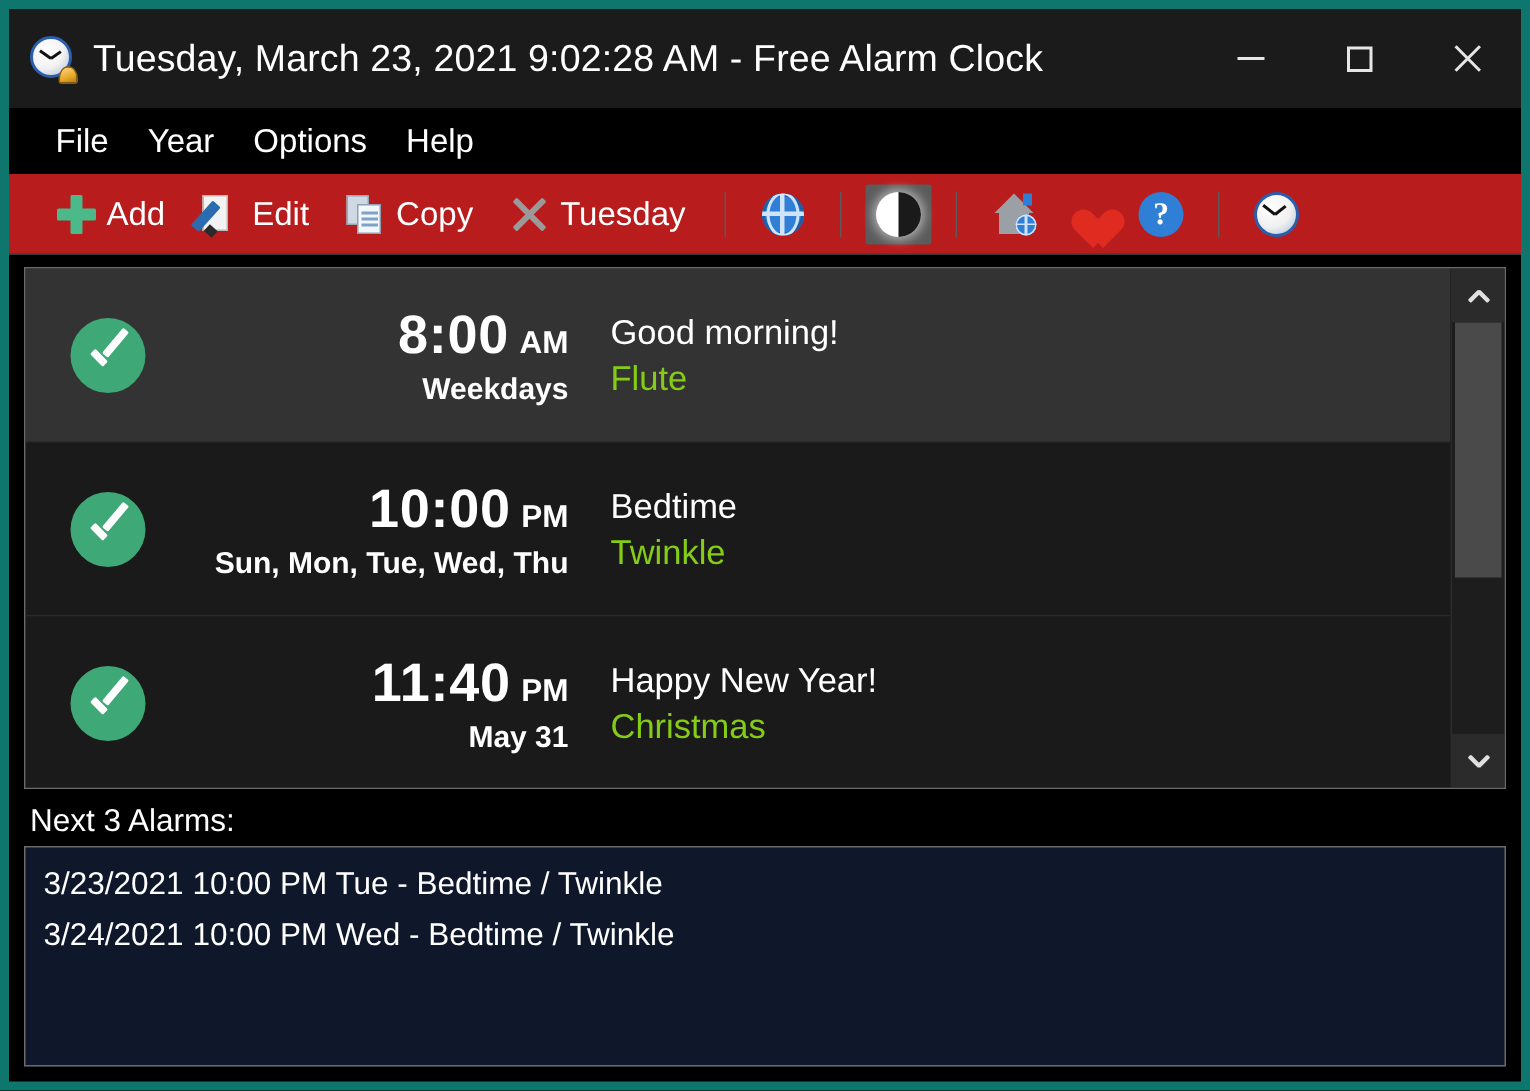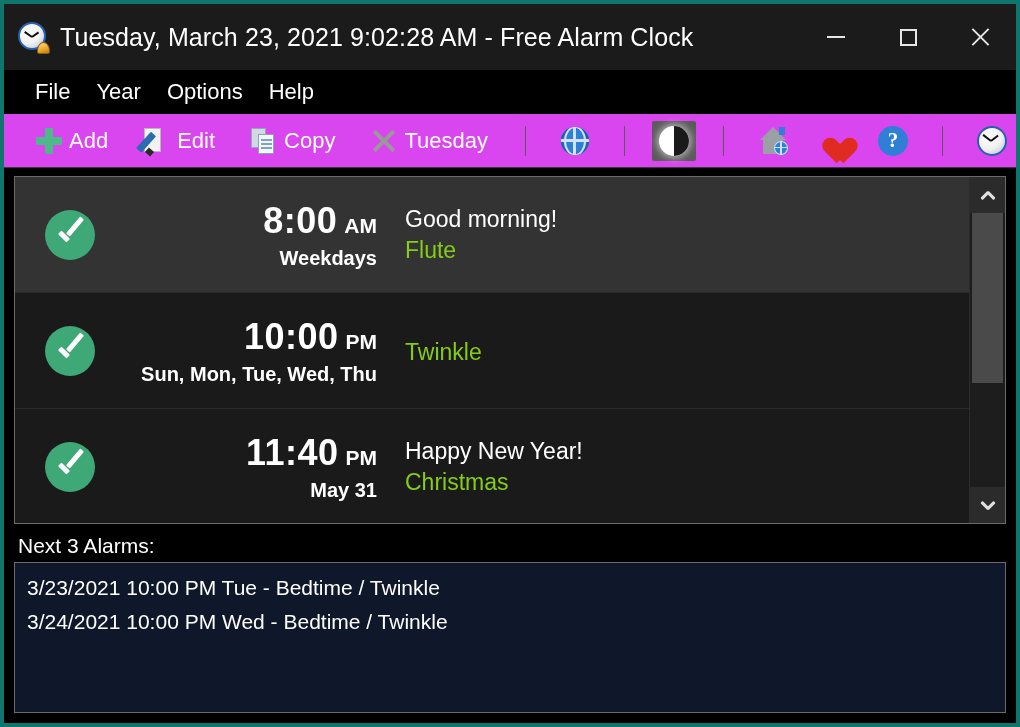--- a/index.html
+++ b/index.html
@@ -13,21 +13,21 @@
     overflow: hidden;
   }
 
   
   .window {
     position: absolute;
     left: 0; top: 0;
     width: 1020px;
     height: 727px;
     background: #000000;
-    border: 4px solid #0f766e;
+    border: 6px solid #0f766e;
     display: flex;
     flex-direction: column;
   }
 
   
   .titlebar {
     height: 66px;
     background: #1b1b1b;
     display: flex;
     align-items: center;
@@ -119,25 +119,25 @@
   .menu-item {
     color: #ffffff;
     font-size: 22px;
     padding: 3px 13px;
     cursor: default;
   }
 
   
   .toolbar {
     height: 54px;
-    background: #d946ef;
+    background: #b91c1c;
     display: flex;
     align-items: center;
     padding-left: 22px;
-    gap: 16px;
+    gap: 5px;
     flex: 0 0 auto;
     border-bottom: 1px solid #3a3a3a;
   }
   .tb-btn {
     display: flex;
     align-items: center;
     gap: 7px;
     padding: 4px 10px;
     cursor: default;
     border-radius: 2px;
@@ -542,20 +542,21 @@
         <div class="check-cell">
           <span class="check-circle"></span>
         </div>
         <div class="time-cell">
           <div class="time-line">
             <span class="time-main">10:00</span><span class="time-ampm">PM</span>
           </div>
           <div class="time-days">Sun, Mon, Tue, Wed, Thu</div>
         </div>
         <div class="name-cell">
+          <div class="alarm-title">Bedtime</div>
           <div class="alarm-sound">Twinkle</div>
         </div>
       </div>
 
       <div class="alarm-row">
         <div class="check-cell">
           <span class="check-circle"></span>
         </div>
         <div class="time-cell">
           <div class="time-line">

